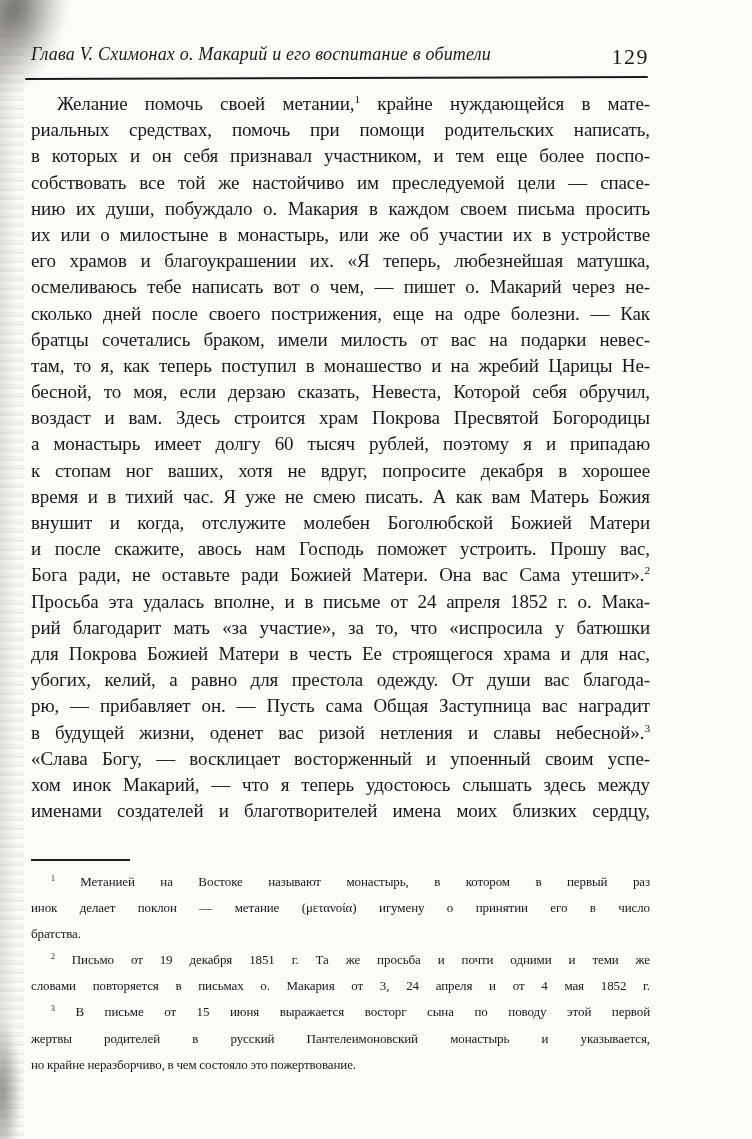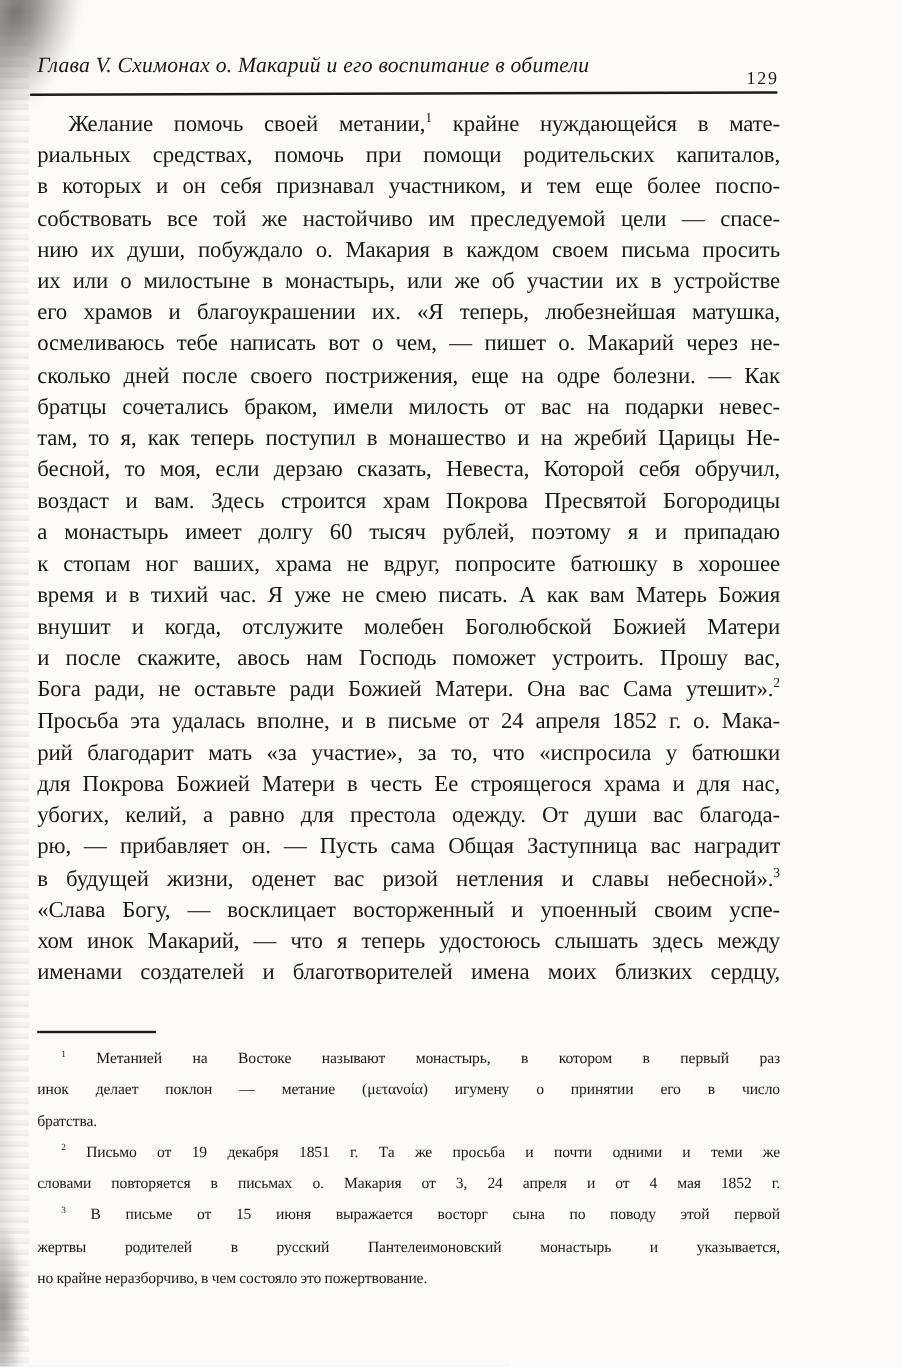--- a/index.html
+++ b/index.html
@@ -21,21 +21,21 @@
       linear-gradient(to right, rgba(135,130,124,.20), rgba(200,196,190,.06) 60%, transparent);
   }
   .smudge-bl{
     position:absolute;left:-8px;top:1020px;width:30px;height:130px;pointer-events:none;
     background:radial-gradient(ellipse at 35% 55%, rgba(85,82,78,.55), transparent 70%);
     filter:blur(2px);
   }
   
   .header{position:absolute;left:31px;top:44px;width:619px;height:24px;font-size:18px;}
   .header .title{font-style:italic;text-align:left;letter-spacing:.2px;}
-  .header .pnum{position:absolute;right:1px;top:14px;font-style:normal;font-size:15px;letter-spacing:1.5px;}
+  .header .pnum{position:absolute;right:1px;top:0;font-style:normal;font-size:22px;letter-spacing:1.5px;}
   .hrule{position:absolute;left:25px;top:77px;width:623px;height:2.4px;background:#1c1c1c;border-radius:2px;transform:rotate(-.18deg);}
   
   .bodycol{position:absolute;left:31px;top:91px;width:619px;font-size:19px;letter-spacing:-.1px;word-spacing:-.4px;}
   .line{height:26.2px;line-height:26.2px;text-align:justify;text-align-last:justify;overflow:hidden;}
   .line.indent{text-indent:26px;}
   .endp{text-align-last:left !important;}
   .it{}
   sup{font-size:.6em;vertical-align:super;line-height:0;}
   
   .frule{position:absolute;left:31px;top:859px;width:99px;height:2px;background:#1c1c1c;}
@@ -52,34 +52,34 @@
   <div class="smudge-bl"></div>
 
   <div class="header">
     <div class="title">Глава V. Схимонах о. Макарий и его воспитание в обители</div>
     <div class="pnum">129</div>
   </div>
   <div class="hrule"></div>
 
   <div class="bodycol" id="body-lines">
       <div class="line indent"><span>Желание помочь своей </span><span class="it">метании,</span><sup>1</sup><span> крайне нуждающейся в мате-</span></div>
-      <div class="line"><span>риальных средствах, помочь при помощи родительских капиталов,</span></div>
+      <div class="line"><span>риальных средствах, помочь при помощи родительских написать,</span></div>
       <div class="line"><span>в которых и он себя признавал участником, и тем еще более поспо-</span></div>
       <div class="line"><span>собствовать все той же настойчиво им преследуемой цели — спасе-</span></div>
       <div class="line"><span>нию их души, побуждало о. Макария в каждом своем письма просить</span></div>
       <div class="line"><span>их или о милостыне в монастырь, или же об участии их в устройстве</span></div>
       <div class="line"><span>его храмов и благоукрашении их. «Я теперь, любезнейшая матушка,</span></div>
       <div class="line"><span>осмеливаюсь тебе написать вот о чем, — пишет о. Макарий через не-</span></div>
       <div class="line"><span>сколько дней после своего пострижения, еще на одре болезни. — Как</span></div>
       <div class="line"><span>братцы сочетались браком, имели милость от вас на подарки невес-</span></div>
       <div class="line"><span>там, то я, как теперь поступил в монашество и на жребий Царицы Не-</span></div>
       <div class="line"><span>бесной, то моя, если дерзаю сказать, Невеста, Которой себя обручил,</span></div>
       <div class="line"><span>воздаст и вам. Здесь строится храм Покрова Пресвятой Богородицы</span></div>
       <div class="line"><span>а монастырь имеет долгу 60 тысяч рублей, поэтому я и припадаю</span></div>
-      <div class="line"><span>к стопам ног ваших, храма не вдруг, попросите батюшку </span><span class="it">в хорошее</span></div>
+      <div class="line"><span>к стопам ног ваших, хотя не вдруг, попросите декабря </span><span class="it">в хорошее</span></div>
       <div class="line"><span class="it">время и в тихий час.</span><span> Я уже не смею писать. А как вам Матерь Божия</span></div>
       <div class="line"><span>внушит и когда, отслужите молебен Боголюбской Божией Матери</span></div>
       <div class="line"><span>и после скажите, авось нам Господь поможет устроить. Прошу вас,</span></div>
       <div class="line"><span>Бога ради, не оставьте ради Божией Матери. Она вас Сама утешит».</span><sup>2</sup></div>
       <div class="line"><span>Просьба эта удалась вполне, и в письме от 24 апреля 1852 г. о. Мака-</span></div>
       <div class="line"><span>рий благодарит мать «за участие», за то, что «испросила у батюшки</span></div>
       <div class="line"><span>для Покрова Божией Матери в честь Ее строящегося храма и для нас,</span></div>
       <div class="line"><span>убогих, келий, а равно для престола одежду. От души вас благода-</span></div>
       <div class="line"><span>рю, — прибавляет он. — Пусть сама Общая Заступница вас наградит</span></div>
       <div class="line"><span>в будущей жизни, оденет вас ризой нетления и славы небесной».</span><sup>3</sup></div>

